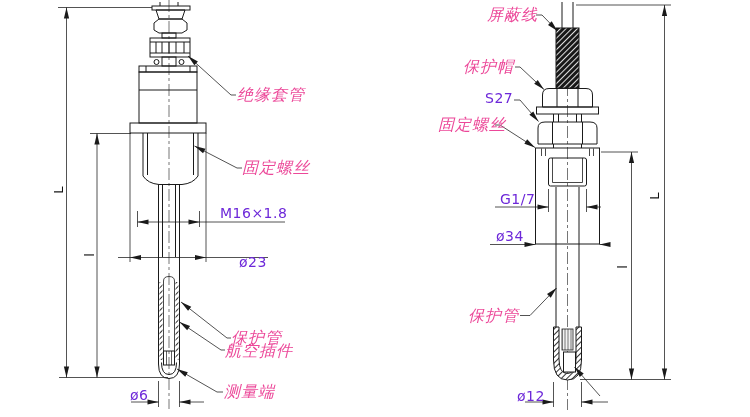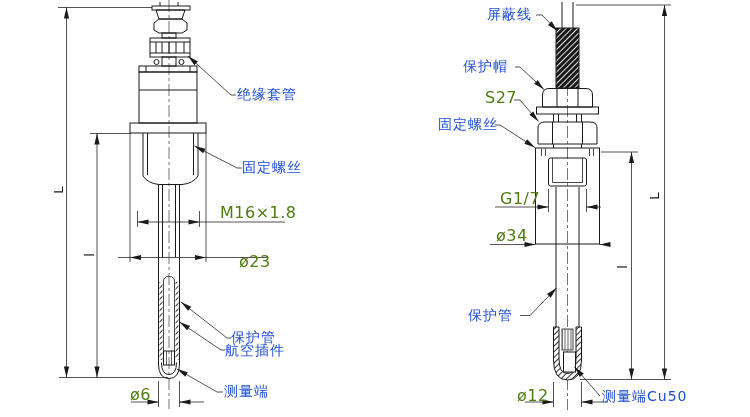--- a/index.html
+++ b/index.html
@@ -6,31 +6,32 @@
   .canvas{
     position:relative;
     width:750px;height:417px;
     background:#ffffff;
     overflow:hidden;
     font-family:"DejaVu Sans",sans-serif;
   }
   .canvas svg{position:absolute;left:0;top:0;}
   .lbl{
     position:absolute;
-    font-size:14px;
+    font-size:16px;
     line-height:15px;
-    color:#1d4ed8;
+    color:#ec4899;
     letter-spacing:1px;
     white-space:nowrap;
+    font-style:italic;
   }
   .dim{
     position:absolute;
-    font-size:16px;
+    font-size:14px;
     line-height:14px;
-    color:#4d7c0f;
+    color:#6d28d9;
     letter-spacing:0.5px;
     white-space:nowrap;
   }
   .vdim{
     position:absolute;
     font-size:13px;
     color:#111111;
     white-space:nowrap;
     transform:translate(-50%,-50%) rotate(-90deg);
   }
@@ -227,18 +228,17 @@
   <span class="vdim" style="left:58px;top:190px">L</span>
   <span class="vdim" style="left:89px;top:255px">l</span>
 
   <span class="lbl" style="left:487px;top:7px">屏蔽线</span>
   <span class="lbl" style="left:463px;top:59px">保护帽</span>
   <span class="dim" style="left:485px;top:91px">S27</span>
   <span class="lbl" style="left:438px;top:117px">固定螺丝</span>
   <span class="dim" style="left:500px;top:192px">G1/7</span>
   <span class="dim" style="left:496px;top:229px">ø34</span>
   <span class="lbl" style="left:468px;top:308px">保护管</span>
-  <span class="lbl" style="left:602px;top:389px">测量端Cu50</span>
   <span class="dim" style="left:517px;top:389px">ø12</span>
   <span class="vdim" style="left:654px;top:196px">L</span>
   <span class="vdim" style="left:622px;top:267px">l</span>
 
 </div>
 
 </body></html>

